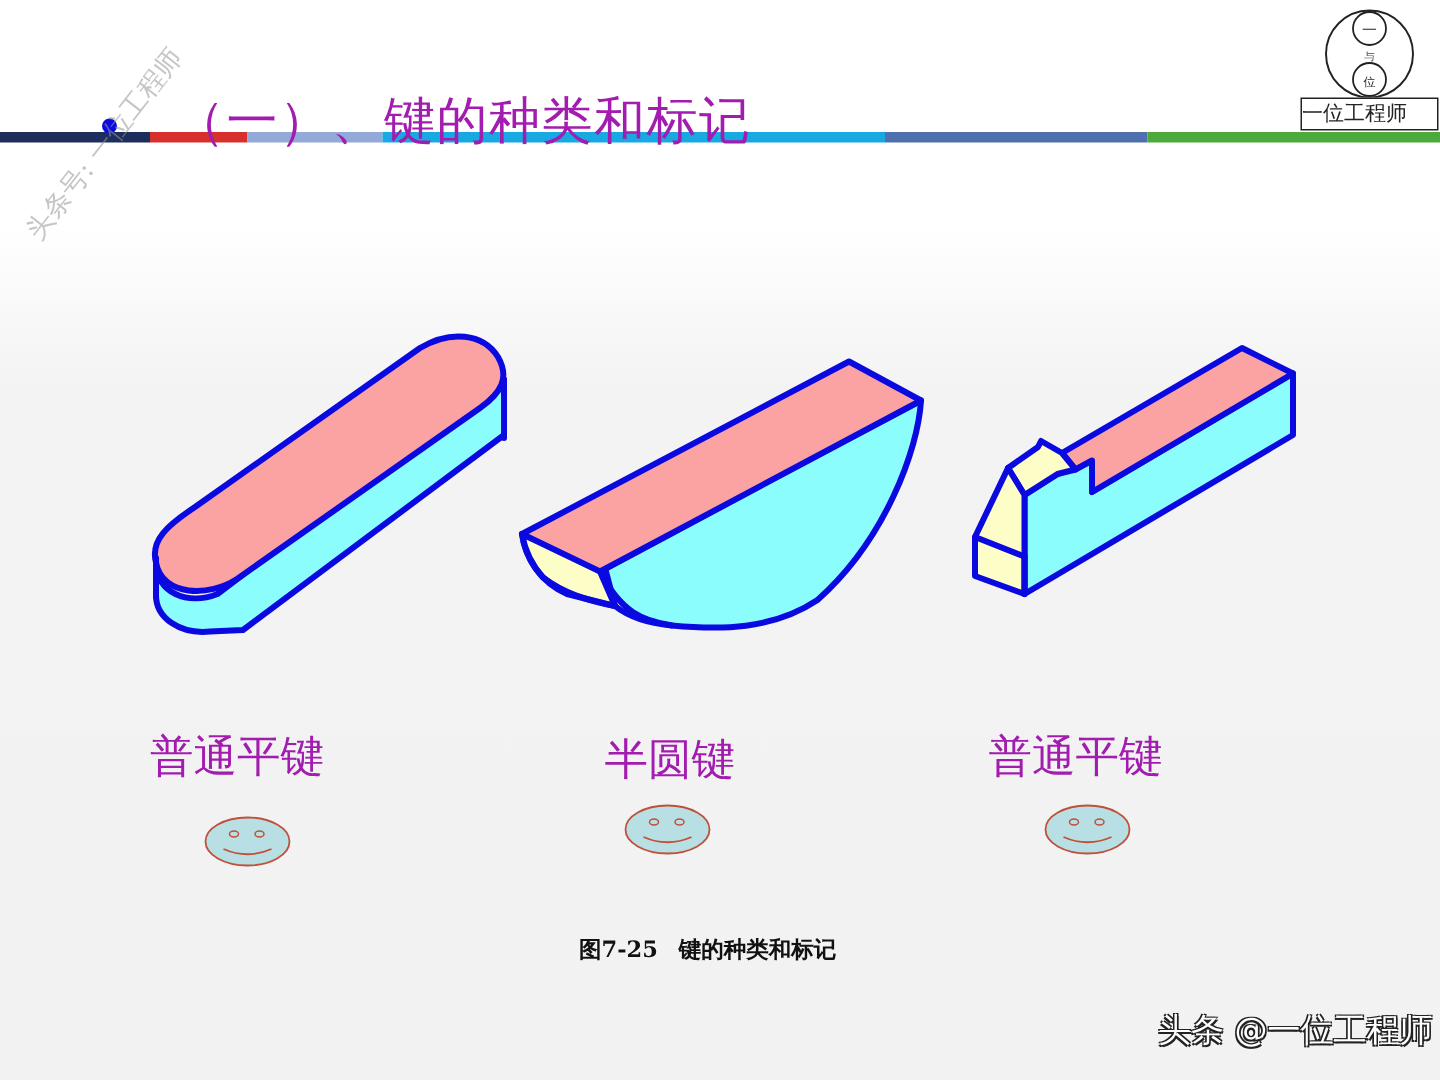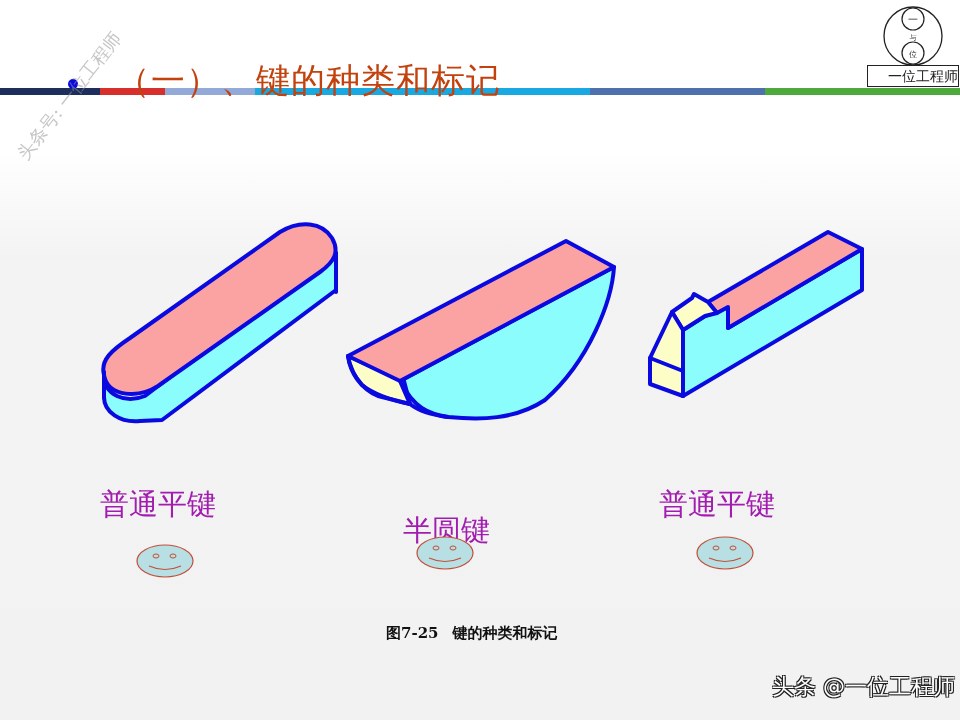--- a/index.html
+++ b/index.html
@@ -3,33 +3,33 @@
 <meta charset="utf-8">
 <style>
   html, body { margin: 0; padding: 0; }
   body {
     width: 960px; height: 720px; position: relative; overflow: hidden;
     background: linear-gradient(to bottom, #ffffff 0px, #ffffff 150px, #f3f3f3 260px, #f2f2f2 720px);
     font-family: "DejaVu Sans", "Liberation Sans", sans-serif;
   }
   .bar { position: absolute; top: 88px; height: 7px; }
   .title {
-    position: absolute; left: 116px; top: 58px; font-size: 34px; color: #c2410c;
+    position: absolute; left: 116px; top: 58px; font-size: 34px; color: #a21caf;
     font-family: "DejaVu Serif", "Liberation Serif", serif; letter-spacing: 1px; white-space: nowrap;
   }
   .bullet { position: absolute; left: 68px; top: 79px; width: 10px; height: 10px; border-radius: 50%; background: #0a0ae0; }
   .watermark {
     position: absolute; left: -6px; top: 60px; font-size: 18px; color: rgba(150,150,150,0.55);
     transform: rotate(-52deg); transform-origin: left top; white-space: nowrap;
     font-family: "DejaVu Serif", serif; transform: translate(18px, 90px) rotate(-52deg);
   }
   .logo { position: absolute; left: 866px; top: 2px; width: 94px; height: 86px; }
   .logo-text {
     position: absolute; left: 867px; top: 65px; width: 90px; height: 20px; border: 1px solid #222;
-    background: #fff; font-size: 14px; color: #222; text-align: right; line-height: 20px;
+    background: #fff; font-size: 14px; color: #222; text-align: left; line-height: 20px;
     font-family: "DejaVu Serif", serif;
   }
   .fig { position: absolute; left: 0; top: 0; }
   .label {
     position: absolute; font-size: 29px; color: #a21caf; white-space: nowrap;
     font-family: "DejaVu Serif", "Liberation Serif", serif;
   }
   .smiley { position: absolute; }
   .caption {
     position: absolute; left: 338px; top: 624px; font-size: 15px; font-weight: bold; color: #111; white-space: nowrap;
@@ -92,21 +92,21 @@
       <path d="M708,302 L828,232 L862,249 L728,328 L728,307 L717,313 Z" fill="#fba3a3"></path>
       <path d="M672,312 L692,298 L694,294 L708,302 L717,313 L705,316 L683,330 Z" fill="#fdfdc8"></path>
       <path d="M672,312 L683,330 L683,396 L650,384 L650,358 Z" fill="#fdfdc8"></path>
       <path d="M650,358 L683,371" fill="none"></path>
       <path d="M683,371 L683,396" fill="none"></path>
     </g>
   </g>
 </svg>
 
 <div class="label" style="left:100px;top:485px">普通平键</div>
-<div class="label" style="left:403px;top:511px">半圆键</div>
+<div class="label" style="left:403px;top:487px">半圆键</div>
 <div class="label" style="left:659px;top:485px">普通平键</div>
 
 <svg class="smiley" style="left:135px;top:543px" width="60" height="36" viewBox="0 0 60 36">
   <ellipse cx="30" cy="18" rx="28" ry="16" fill="#b8dfe3" stroke="#c0503a" stroke-width="1.2"></ellipse>
   <ellipse cx="21" cy="13" rx="3" ry="2" fill="none" stroke="#c0503a" stroke-width="1"></ellipse>
   <ellipse cx="38" cy="13" rx="3" ry="2" fill="none" stroke="#c0503a" stroke-width="1"></ellipse>
   <path d="M14,23 Q30,30 46,23" fill="none" stroke="#c0503a" stroke-width="1.2"></path>
 </svg>
 <svg class="smiley" style="left:415px;top:535px" width="60" height="36" viewBox="0 0 60 36">
   <ellipse cx="30" cy="18" rx="28" ry="16" fill="#b8dfe3" stroke="#c0503a" stroke-width="1.2"></ellipse>

